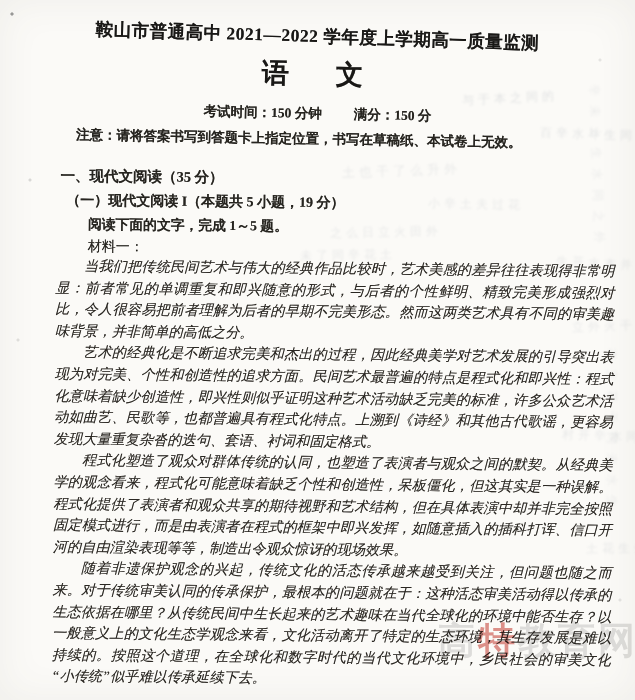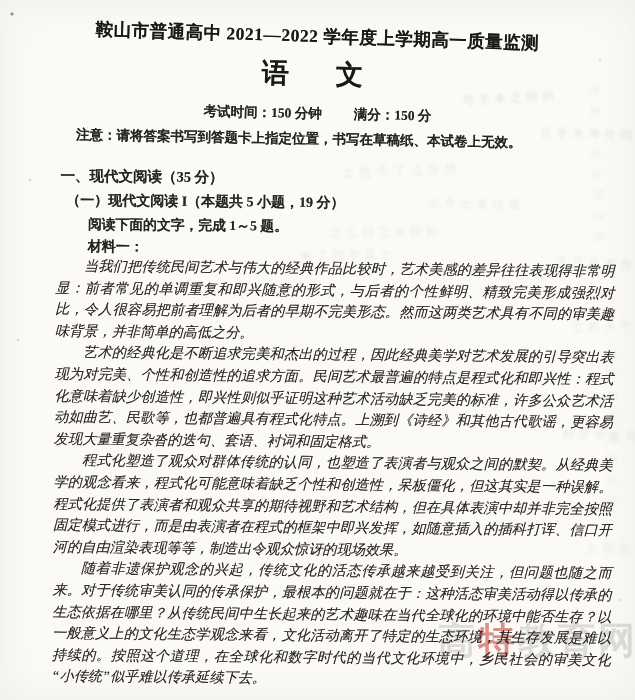--- a/index.html
+++ b/index.html
@@ -48,21 +48,21 @@
           transform:rotate(1deg);text-shadow:0 0 .4px rgba(0,0,0,.5);}
   
   .body{position:absolute;left:0;top:0;width:635px;height:700px;
         transform:rotate(.55deg);transform-origin:320px 430px;}
   .sec-heading{position:absolute;left:58px;top:169px;font-size:14.5px;font-weight:bold;
                text-shadow:0 0 .4px rgba(0,0,0,.5);}
   .part-heading{position:absolute;left:64px;top:194px;font-size:14px;font-weight:bold;
                 text-shadow:0 0 .4px rgba(0,0,0,.5);}
   .instr{position:absolute;left:86px;top:218px;font-size:13.8px;font-weight:600;
          text-shadow:0 0 .3px rgba(0,0,0,.45);}
-  .material-label{position:absolute;left:86px;top:240px;font-size:14px;font-weight:bold;
+  .material-label{position:absolute;left:86px;top:240px;font-size:14px;font-weight:normal;
                   text-shadow:0 0 .4px rgba(0,0,0,.5);}
   .paragraphs{position:absolute;left:54px;top:258px;width:559px;}
   .paragraphs p{margin:0;font-size:14.2px;line-height:21.6px;text-align:justify;
                 text-indent:2em;font-style:italic;color:#2a2722;
                 text-shadow:0 0 .4px rgba(30,28,24,.4);}
   
   .wm-brand{position:absolute;left:438px;top:616px;font-size:37px;font-weight:bold;
             letter-spacing:3px;color:rgba(176,176,176,.38);filter:blur(.4px);
             mix-blend-mode:multiply;white-space:nowrap;pointer-events:none;}
   .wm-brand .red{color:rgba(198,58,48,.55);}

